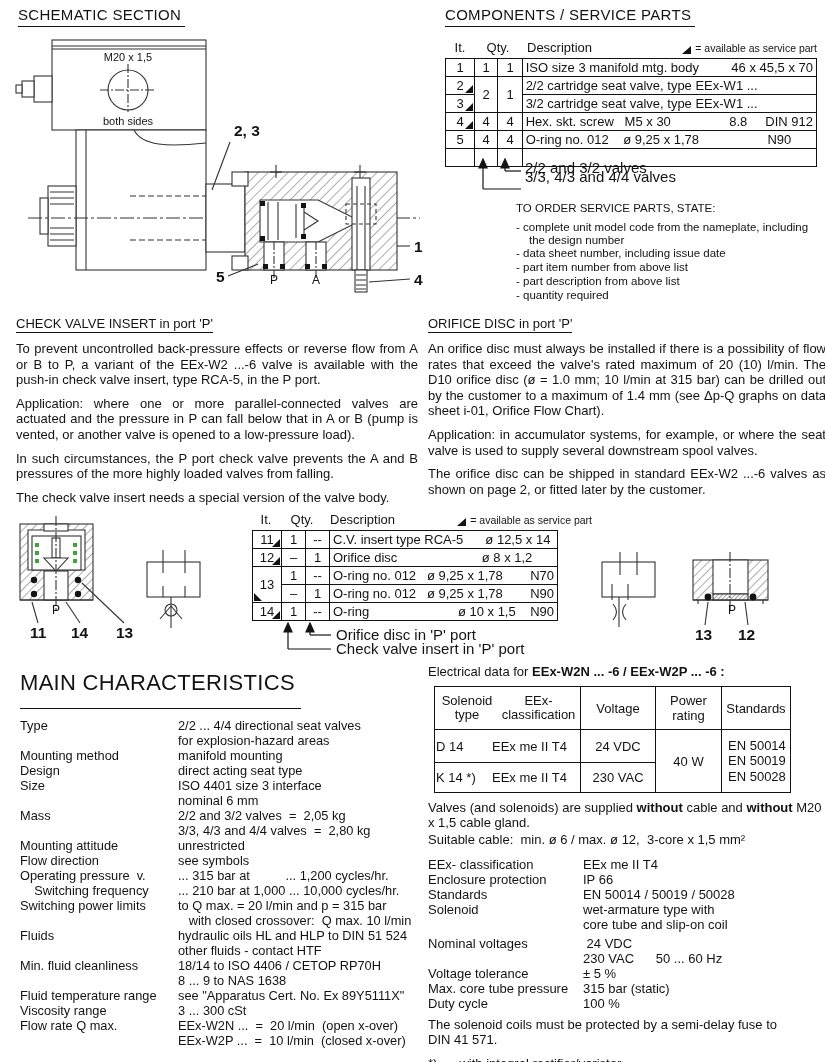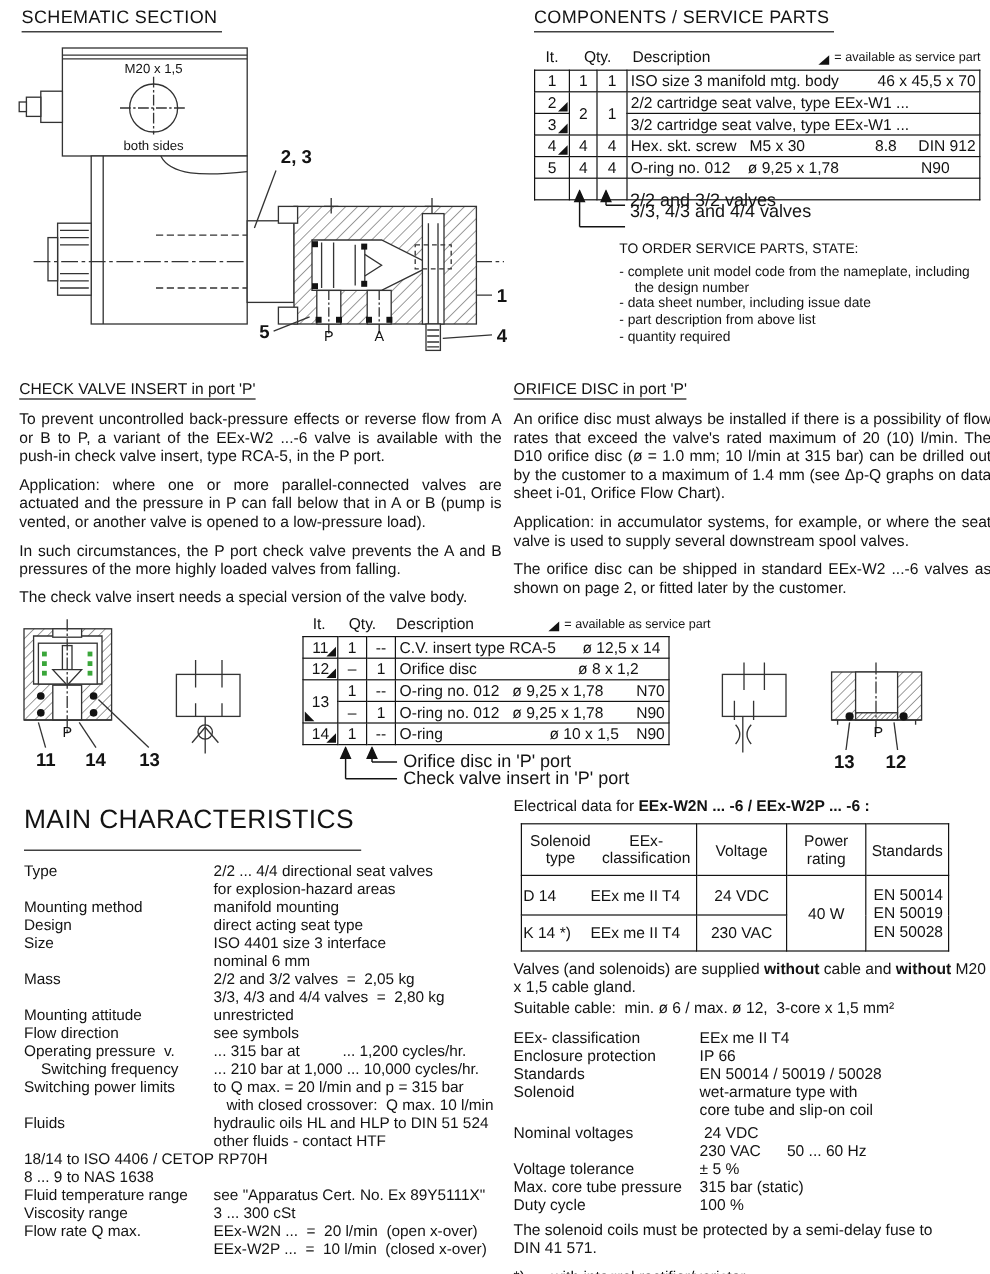--- a/index.html
+++ b/index.html
@@ -246,20 +246,21 @@
         <line x1="34" y1="13" x2="50" y2="13" fill="none"></line>
     </g>
   </svg>
   <span class="arrlbl" style="left:80px;top:155px">2/2 and 3/2 valves</span>
   <span class="arrlbl" style="left:80px;top:164px">3/3, 4/3 and 4/4 valves</span>
 
   <div class="order abs" style="left:71px;top:196px;width:296px">
     <div class="otitle">TO ORDER SERVICE PARTS, STATE:</div>
     <div class="oitem">- complete unit model code from the nameplate, including the design number</div>
     <div class="oitem">- data sheet number, including issue date</div>
+    <div class="oitem">- part item number from above list</div>
     <div class="oitem">- part description from above list</div>
     <div class="oitem">- quantity required</div>
   </div>
 </div>
 
 <div class="abs" style="left:16px;top:316px;width:402px">
   <span class="sub-title">CHECK VALVE INSERT in port 'P'</span>
   <p class="just">To prevent uncontrolled back-pressure effects or reverse flow from A or B to P, a variant of the EEx-W2 ...-6 valve is available with the push-in check valve insert, type RCA-5, in the P port.</p>
   <p class="just">Application:  where one or more parallel-connected valves are actuated and the pressure in P can fall below that in A or B (pump is vented, or another valve is opened to a low-pressure load).</p>
   <p class="just">In such circumstances, the P port check valve prevents the A and B pressures of the more highly loaded valves from falling.</p>
@@ -488,20 +489,21 @@
       <span class="lb">Switching power limits</span>
       <span class="vl">to Q max. = 20 l/min and p = 315 bar
    with closed crossover:  Q max. 10 l/min</span>
     </div>
   <div class="specrow">
       <span class="lb">Fluids</span>
       <span class="vl">hydraulic oils HL and HLP to DIN 51 524
 other fluids - contact HTF</span>
     </div>
   <div class="specrow">
+      <span class="lb">Min. fluid cleanliness</span>
       <span class="vl">18/14 to ISO 4406 / CETOP RP70H
 8 ... 9 to NAS 1638</span>
     </div>
   <div class="specrow">
       <span class="lb">Fluid temperature range</span>
       <span class="vl">see "Apparatus Cert. No. Ex 89Y5111X"</span>
     </div>
   <div class="specrow">
       <span class="lb">Viscosity range</span>
       <span class="vl">3 ... 300 cSt</span>

